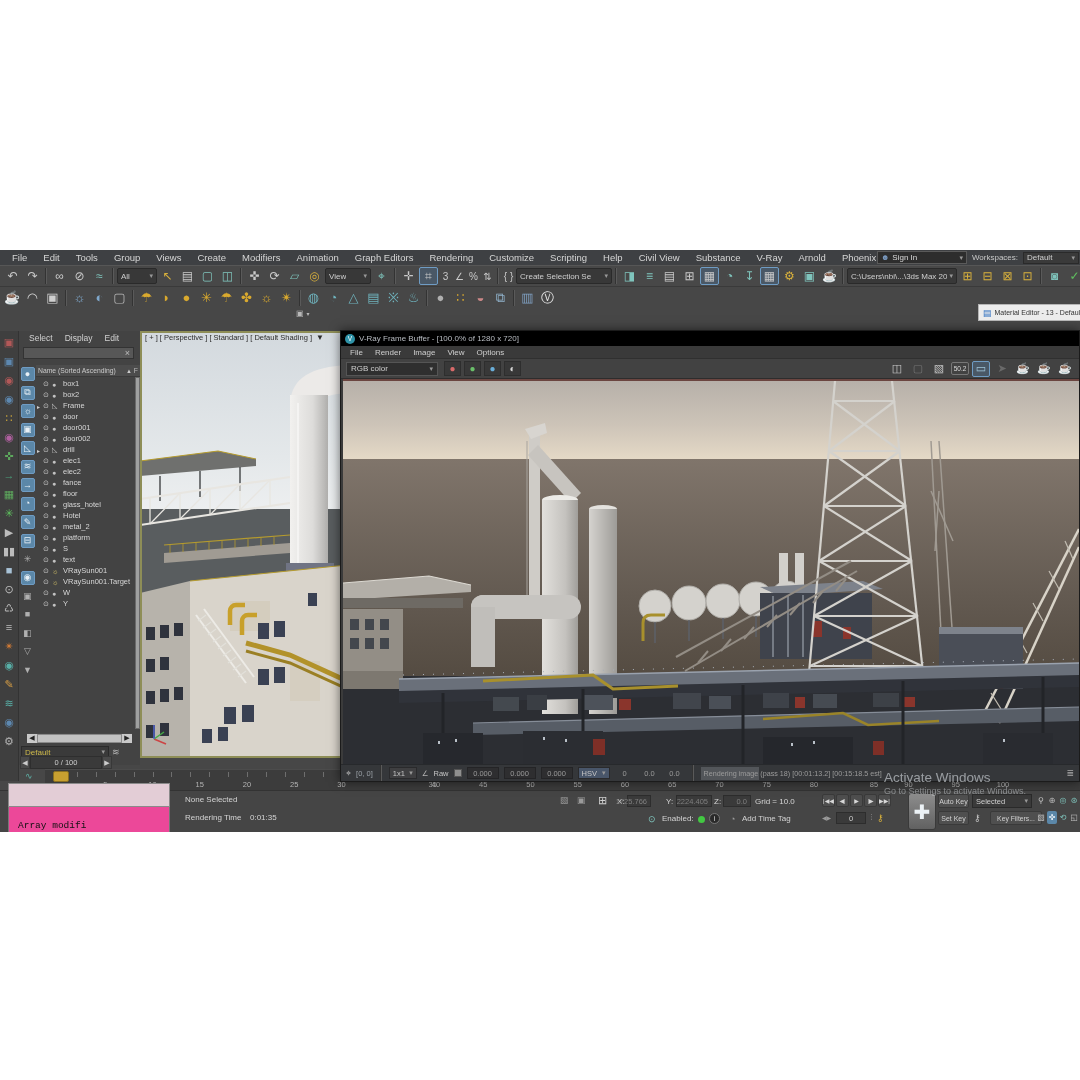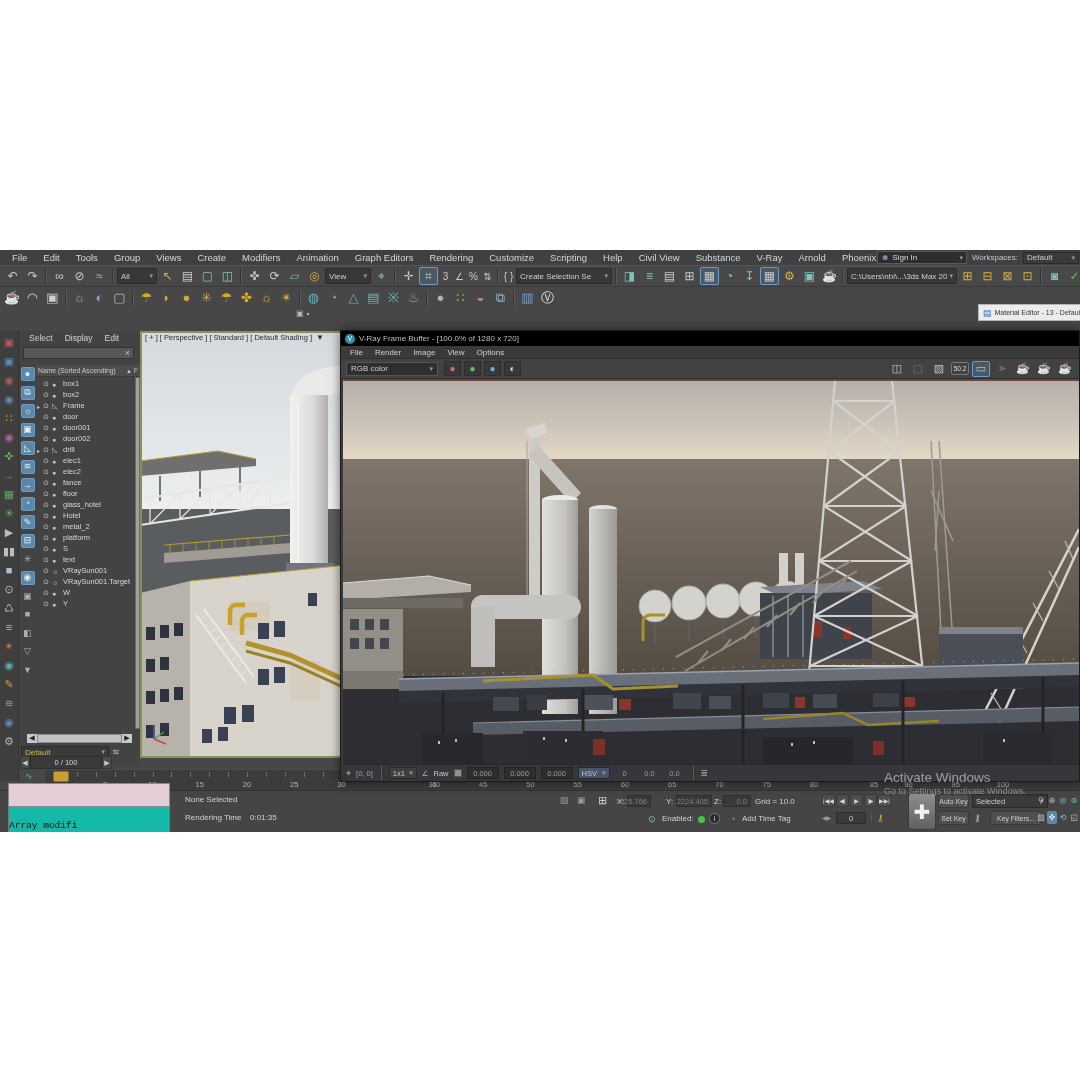--- a/index.html
+++ b/index.html
@@ -126,21 +126,21 @@
   .plus-btn{position:absolute;left:908px;top:2px;width:28px;height:37px;background:linear-gradient(#8d8d8d,#616161);border:1px solid #3a3a3a;border-radius:3px;display:flex;align-items:center;justify-content:center;font-size:20px;color:#ecf2f6;}
   .info-dot{position:absolute;width:11px;height:11px;border-radius:50%;background:#2a2a2a;border:1px solid #777;color:#e0e0e0;font-size:7px;display:flex;align-items:center;justify-content:center;}
   .green-dot{position:absolute;width:7px;height:7px;border-radius:50%;background:#42c842;}
 
   
   .wm{position:absolute;left:884px;top:520px;z-index:9;pointer-events:none;}
   .wm-1{font-size:13.5px;color:rgba(235,240,245,.55);}
   .wm-2{font-size:9px;color:rgba(235,240,245,.42);margin-top:1px;}
   .tip{position:absolute;left:8px;top:533px;width:162px;z-index:10;}
   .tip-swatch{height:24px;background:#e3cdd6;border:1px solid #8a8a8a;}
-  .tip-text{height:37px;background:#14b8a6;border:1px solid #777;border-top:none;font-family:"Liberation Mono",monospace;font-size:9.5px;color:#111;display:flex;align-items:center;padding-left:0;white-space:nowrap;overflow:hidden;}
+  .tip-text{height:37px;background:#ec4899;border:1px solid #777;border-top:none;font-family:"Liberation Mono",monospace;font-size:9.5px;color:#111;display:flex;align-items:center;padding-left:9px;white-space:nowrap;overflow:hidden;}
 </style>
 </head>
 <body>
 
 <div class="ui">
 
   <div class="menubar">
       <span class="li-item">File</span>
       <span class="li-item">Edit</span>
       <span class="li-item">Tools</span>
@@ -914,20 +914,24 @@
       <span class="vfield" style="width:32px;">0.000</span>
       <span class="vfield" style="width:32px;">0.000</span>
       <span class="mini-dd hsv" style="width:32px;">
         <span>HSV</span>
         <span class="dd-a">▾</span>
       </span>
       <span class="vfield" style="width:20px;background:transparent;border-color:transparent;">0</span>
       <span class="vfield" style="width:20px;background:transparent;border-color:transparent;">0.0</span>
       <span class="vfield" style="width:20px;background:transparent;border-color:transparent;">0.0</span>
       <span class="sep"></span>
+      <span class="vfb-prog">
+        <span class="vfb-prog-chip"></span>
+        <span class="vfb-prog-text">Rendering image (pass 18) [00:01:13.2] [00:15:18.5 est]</span>
+      </span>
       <span class="vfb-burger">≣</span>
     </div>
   </div>
 
   <div class="statusbar">
     <span class="slabel" style="left:185px;top:4px;text-align:center;">None Selected</span>
     <span class="slabel" style="left:185px;top:22px;">Rendering Time</span>
     <span class="slabel" style="left:250px;top:22px;">0:01:35</span>
     <span class="sicon" style="left:560px;top:4px;">▧</span>
     <span class="sicon" style="left:577px;top:4px;">▣</span>
@@ -952,21 +956,21 @@
         <span class="tbi" style="color: rgb(216, 216, 216);">|▶</span>
         <span class="tbi" style="color: rgb(216, 216, 216);">▶▶|</span>
       </div>
     <span class="sicon" style="left:822px;top:23px;font-size:6px;">◀▶</span>
     <span class="sfield" style="left:836px;top:21px;width:30px;justify-content:center;color:#cfcfcf;">0</span>
     <span class="sicon" style="left:868px;top:22px;font-size:7px;">⋮</span>
     <span class="sicon" style="left:877px;top:22px;color:#d9b13c;">⚷</span>
     <div class="plus-btn">✚</div>
     <span class="sbtn" style="left:938px;top:3px;width:31px;height:14px;">Auto Key</span>
     <span class="sbtn" style="left:938px;top:20px;width:31px;height:14px;">Set Key</span>
-    <span class="sdd" style="left:972px;top:3px;width:76px;height:14px;">
+    <span class="sdd" style="left:972px;top:3px;width:60px;height:14px;">
       <span>Selected</span>
       <span class="dd-a">▾</span>
     </span>
     <span class="sicon" style="left:974px;top:22px;color:#c8c8c8;">⚷</span>
     <span class="sbtn" style="left:990px;top:20px;width:52px;height:14px;font-size:6.8px;">Key Filters...</span>
     <div class="nav-row" style="left:1036px;top:3px;">
         <span class="tbi" style="color: rgb(192, 192, 192);">⚲</span>
         <span class="tbi" style="color: rgb(192, 192, 192);">⊕</span>
         <span class="tbi" style="color: rgb(127, 196, 188);">◎</span>
         <span class="tbi" style="color: rgb(127, 196, 188);">⊛</span>

